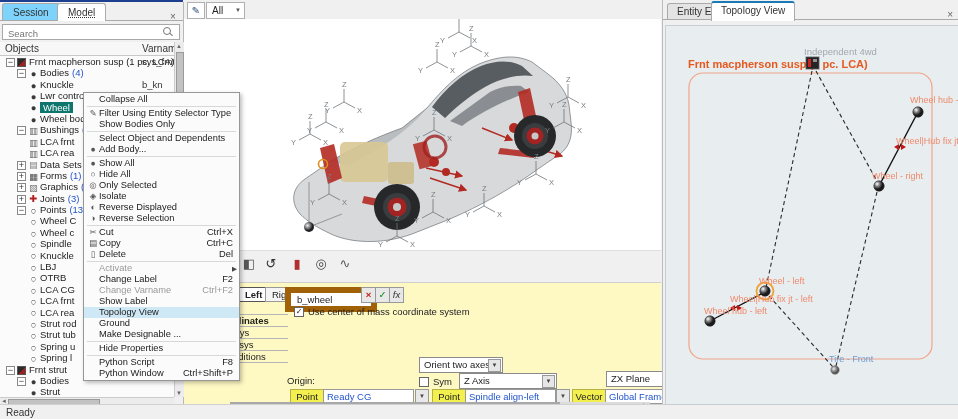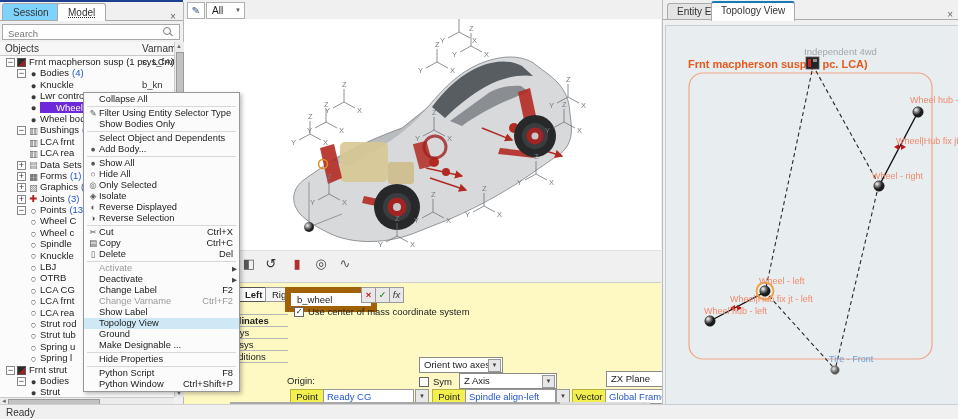--- a/index.html
+++ b/index.html
@@ -23,21 +23,21 @@
   #tree-header{position:absolute;left:0;top:40px;width:174px;height:13px;border-bottom:1px solid #c8c8c8;background:#f7f7f7}
   #tree-header .oh{position:absolute;left:5px;top:1px;color:#333}
   #tree-header .vh{position:absolute;left:142px;top:1px;color:#333}
   #tree{position:absolute;left:0;top:54px;width:174px;height:341px;background:#fbfbfb;overflow:hidden}
   .tree-row{position:relative;height:11.4px;line-height:11.4px;white-space:nowrap;font-size:9.5px}
   .texp{display:inline-block;width:9px;height:9px;line-height:7px;text-align:center;border:1px solid #888;
         background:#fff;font-size:9px;color:#333;vertical-align:middle;box-sizing:border-box;margin-right:2px}
   .ticon{display:inline-block;width:11px;text-align:center;vertical-align:middle;margin-right:1px}
   .sysicon{display:inline-block;width:9px;height:9px;vertical-align:middle;margin-right:3px;
         background:linear-gradient(135deg,#2b2b2b 55%,#a02020 55%);border:1px solid #555;box-sizing:border-box}
-  .tlabel.sel{background:#6d28d9;color:#fff;padding:0 16px}
+  .tlabel.sel{background:#0f766e;color:#fff;padding:0 3px}
   .tcount{color:#2255cc;margin-left:3px}
   .tvar{position:absolute;left:142px;top:0;width:32px;overflow:hidden;color:#333}
   #tree-vscroll{position:absolute;left:174px;top:40px;width:9px;height:355px;background:#ececec;border-left:1px solid #ccc}
   #tree-vscroll .arr{position:absolute;left:1px;font-size:6px;color:#666}
   #tree-vscroll .thumb{position:absolute;left:1px;top:10px;width:6px;height:60px;background:#c2c2c2;border:1px solid #9a9a9a}
   #tree-hscroll{position:absolute;left:0;top:395px;width:174px;height:8px;background:#ececec;border-top:1px solid #ccc}
   #tree-hscroll .arr{position:absolute;top:0;font-size:6px;color:#666}
   #tree-hscroll .thumb{position:absolute;left:8px;top:1px;width:90px;height:5px;background:#c2c2c2;border:1px solid #9a9a9a}
   
   #sel-tool{left:187px;top:2px;width:16px;height:15px;background:#fff;border:1px solid #b0b0b0;text-align:center;line-height:15px;color:#35527c}
@@ -442,21 +442,20 @@
     <div class="menu-item"><span class="mi-icon">◎</span><span>Only Selected</span></div>
     <div class="menu-item"><span class="mi-icon">◈</span><span>Isolate</span></div>
     <div class="menu-item"><span class="mi-icon">◐</span><span>Reverse Displayed</span></div>
     <div class="menu-item"><span class="mi-icon">◑</span><span>Reverse Selection</span></div>
     <div class="menu-sep"></div>
     <div class="menu-item"><span class="mi-icon">✂</span><span>Cut</span><span class="mi-short">Ctrl+X</span></div>
     <div class="menu-item"><span class="mi-icon">▤</span><span>Copy</span><span class="mi-short">Ctrl+C</span></div>
     <div class="menu-item"><span class="mi-icon">▯</span><span>Delete</span><span class="mi-short">Del</span></div>
     <div class="menu-sep"></div>
     <div class="menu-item dis"><span class="mi-icon"></span><span>Activate</span><span class="mi-arrow">▶</span></div>
-    <div class="menu-item"><span class="mi-icon"></span><span>Deactivate</span><span class="mi-arrow">▶</span></div>
     <div class="menu-item"><span class="mi-icon"></span><span>Change Label</span><span class="mi-short">F2</span></div>
     <div class="menu-item dis"><span class="mi-icon"></span><span>Change Varname</span><span class="mi-short">Ctrl+F2</span></div>
     <div class="menu-item"><span class="mi-icon"></span><span>Show Label</span></div>
     <div class="menu-item hl"><span class="mi-icon"></span><span>Topology View</span></div>
     <div class="menu-item"><span class="mi-icon"></span><span>Ground</span></div>
     <div class="menu-item"><span class="mi-icon"></span><span>Make Designable ...</span></div>
     <div class="menu-sep"></div>
     <div class="menu-item"><span class="mi-icon"></span><span>Hide Properties</span></div>
     <div class="menu-sep"></div>
     <div class="menu-item"><span class="mi-icon"></span><span>Python Script</span><span class="mi-short">F8</span></div>

